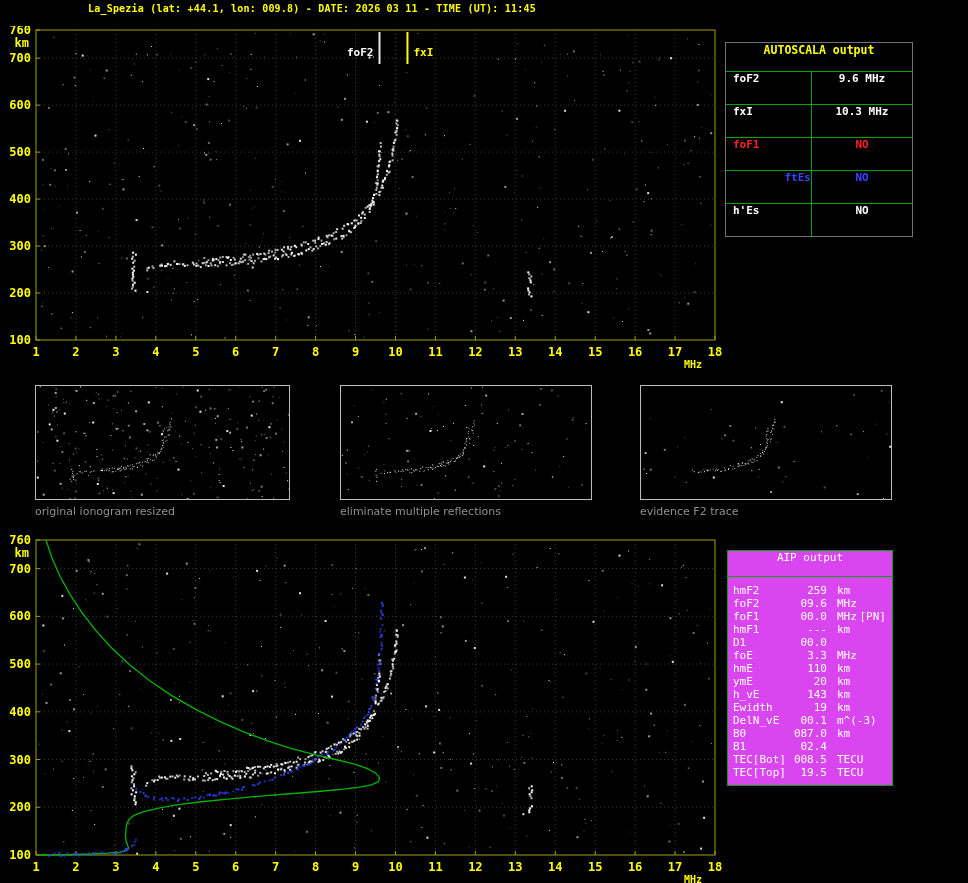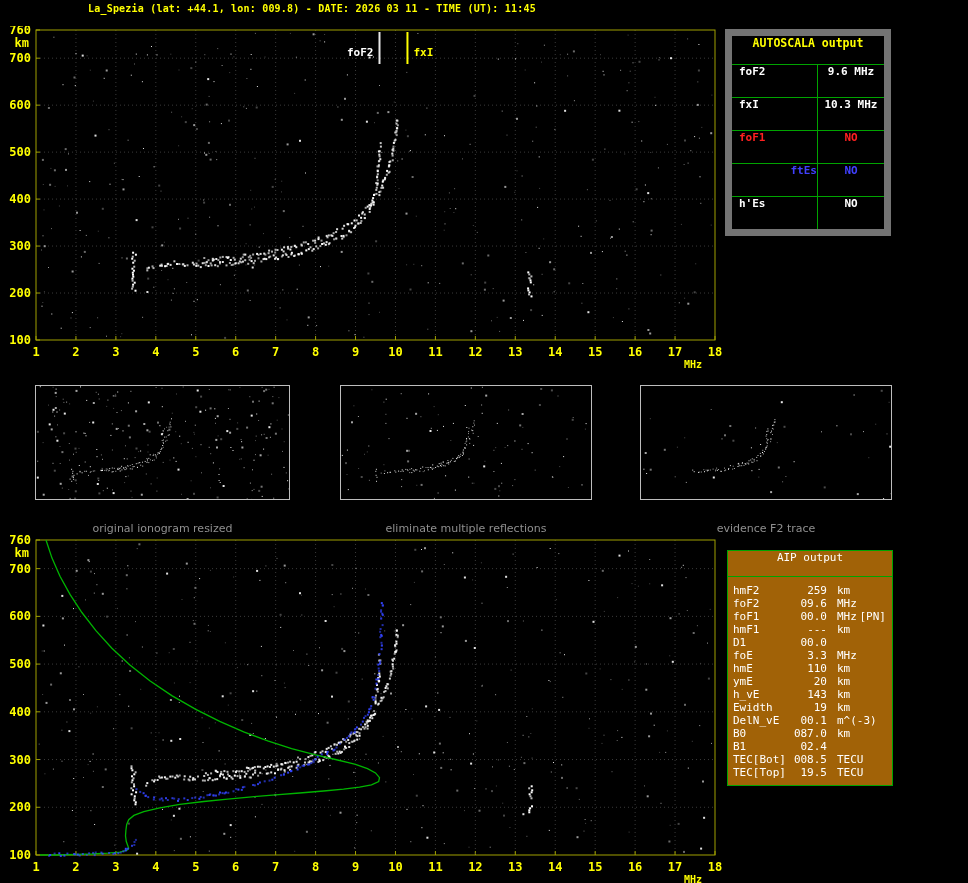--- a/index.html
+++ b/index.html
@@ -11,30 +11,30 @@
     position:absolute;left:88px;top:3px;color:#FFFF00;
     font:bold 10px "DejaVu Sans Mono",monospace;letter-spacing:.2px;white-space:pre;
   }
   svg.plot{position:absolute;display:block;}
   .ax{font:bold 12px "DejaVu Sans Mono",monospace;}
   .ax-sm{font:bold 10px "DejaVu Sans Mono",monospace;}
   .mk{font:bold 11px "DejaVu Sans Mono",monospace;}
 
   .thumb{position:absolute;top:385px;height:115px;border:1px solid #bdbdbd;background:#000;box-sizing:border-box;}
   .thumb svg{display:block;}
-  .caption{position:absolute;top:522px;color:#8f8f8f;font:11px "DejaVu Sans",sans-serif;text-align:center;}
+  .caption{position:absolute;top:505px;color:#8f8f8f;font:11px "DejaVu Sans",sans-serif;}
 
-  .as-table{position:absolute;left:725px;top:29px;width:166px;border:7px solid #737373;background:#000;box-sizing:border-box;}
+  .as-table{position:absolute;left:725px;top:42px;width:188px;border:1px solid #737373;background:#000;box-sizing:border-box;}
   .as-hdr{height:28px;line-height:28px;text-align:center;color:#FFFF00;font:bold 11.5px "DejaVu Sans Mono",monospace;border-bottom:1px solid #00A400;}
   .as-row{display:grid;grid-template-columns:86px 1fr;height:32px;line-height:32px;border-bottom:1px solid #00A400;font:bold 11px "DejaVu Sans Mono",monospace;}
   .as-row:last-child{border-bottom:0;}
   .as-lbl{padding-left:7px;border-right:1px solid #00A400;white-space:nowrap;}
   .as-val{text-align:center;white-space:nowrap;}
 
-  .aip-table{position:absolute;left:727px;top:550px;width:166px;border:1px solid #00A400;background:#a16207;box-sizing:border-box;padding-bottom:6px;color:#fff;}
+  .aip-table{position:absolute;left:727px;top:550px;width:166px;border:1px solid #00A400;background:#d946ef;box-sizing:border-box;padding-bottom:6px;color:#fff;}
   .aip-hdr{height:25px;line-height:25px;text-align:center;color:#FFFFFF;font:11px "DejaVu Sans Mono",monospace;border-bottom:1px solid #00A400;margin-bottom:7px;}
   .aip-row{display:grid;grid-template-columns:60px 34px 1fr;height:13px;line-height:13px;font:11px "DejaVu Sans Mono",monospace;padding:0 5px;white-space:nowrap;}
   .aip-val{text-align:right;}
   .aip-unitwrap{display:flex;padding-left:10px;}
   .aip-note{margin-left:auto;padding-right:1px;}
 </style>
 </head>
 <body>
 
 <div class="title">La_Spezia (lat: +44.1, lon: 009.8) - DATE: 2026 03 11 - TIME (UT): 11:45</div>

